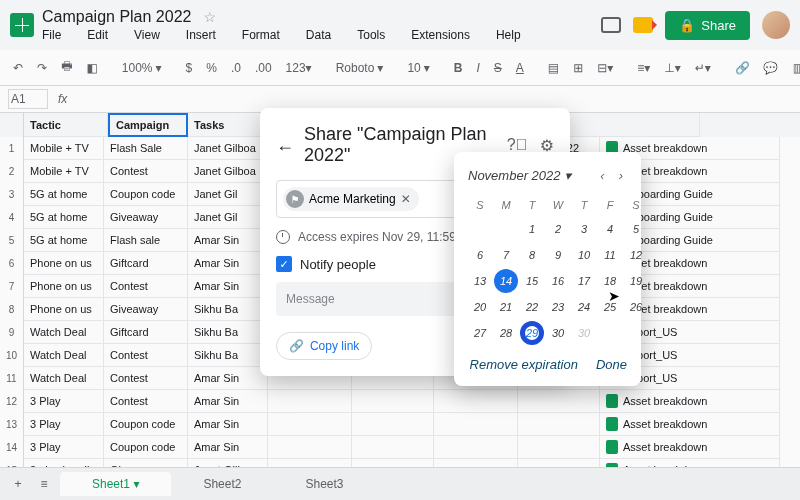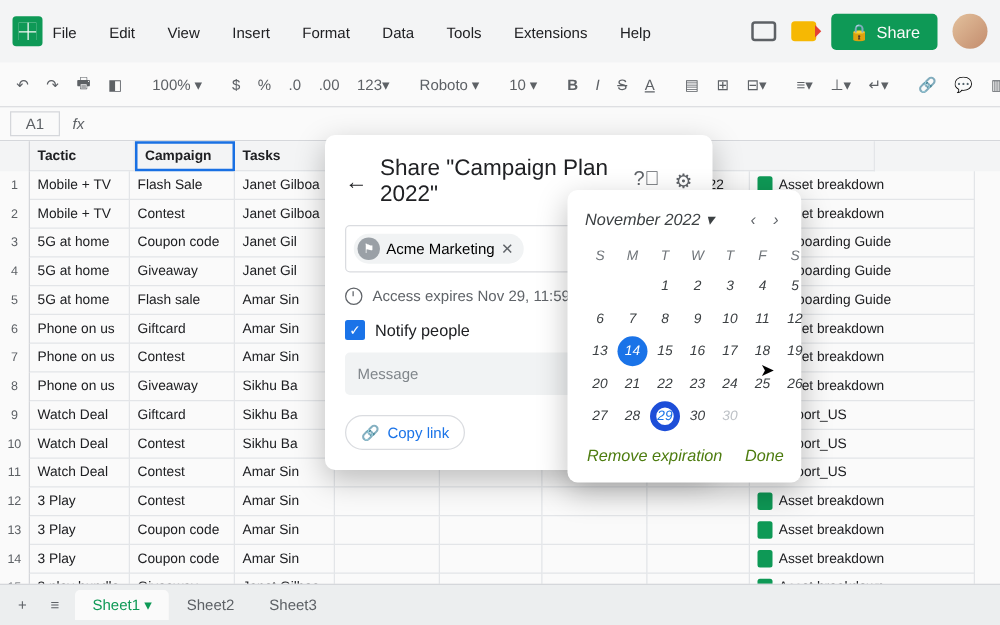--- a/index.html
+++ b/index.html
@@ -24,21 +24,21 @@
 .menubar span { cursor: pointer; }
 
 
 .toolbar { display: flex; align-items: center; padding: 4px 8px; border-bottom: 1px solid #dadce0; font-size: 12px; color: #5f6368; gap: 4px; background: white; }
 .tb-btn { padding: 3px 5px; cursor: pointer; display: flex; align-items: center; }
 .tb-sep { width: 1px; height: 18px; background: #dadce0; margin: 0 3px; }
 .tb-select { display: flex; align-items: center; gap: 3px; padding: 3px 5px; }
 
 
 .formula-bar { display: flex; align-items: center; padding: 3px 8px; border-bottom: 1px solid #dadce0; font-size: 12px; background: white; }
-.cell-ref { width: 40px; padding: 2px; border: 1px solid #dadce0; text-align: center; color: #5f6368; }
+.cell-ref { width: 40px; padding: 2px; border: 1px solid #dadce0; text-align: left; color: #5f6368; }
 .fx { margin: 0 10px; color: #5f6368; font-style: italic; }
 
 
 .grid { background: white; font-size: 11px; color: #202124; }
 .row-num { width: 24px; min-width:24px; text-align: center; color: #5f6368; font-size: 10px; border-right: 1px solid #dadce0; display: flex; align-items: center; justify-content: center; }
 .hdr-row { display: flex; font-weight: 600; background: #f8f9fa; }
 .hdr-row .cell { font-weight: 600; color: #202124; }
 .cell { padding: 4px 6px; border-right: 1px solid #e8eaed; border-bottom: 1px solid #e8eaed; overflow: hidden; white-space: nowrap; display: flex; align-items: center; }
 .c-campaign { width: 80px; }
 .c-tactic { width: 84px; }
@@ -52,21 +52,21 @@
 .selected-cell { border: 2px solid #1a73e8; }
 .done-pill { background: #ceead6; color: #137333; padding: 1px 8px; border-radius: 10px; font-size: 10px; }
 .file-ic { width: 12px; height: 14px; border-radius: 2px; margin-right: 5px; display: inline-block; }
 .ic-green { background: #0f9d58; }
 .ic-blue { background: #4285f4; }
 .ic-yellow { background: #fbbc04; }
 
 
 .sheet-tabs { position: absolute; bottom: 0; left: 0; right: 0; display: flex; align-items: center; padding: 4px 8px; background: #f1f3f4; border-top: 1px solid #dadce0; gap: 6px; font-size: 12px; }
 .sheet-add { width: 20px; height: 20px; display: flex; align-items: center; justify-content: center; cursor: pointer; color: #5f6368; }
-.sheet-tab { padding: 5px 14px; border-radius: 4px 4px 0 0; cursor: pointer; color: #5f6368; }
+.sheet-tab { padding: 5px 32px; border-radius: 4px 4px 0 0; cursor: pointer; color: #5f6368; }
 .sheet-tab.active { background: white; color: #0f9d58; font-weight: 500; }
 
 
 .overlay { position: absolute; inset: 0; background: rgba(0,0,0,0.02); }
 .share-dialog { position: absolute; top: 108px; left: 260px; width: 310px; background: white; border-radius: 8px; box-shadow: 0 8px 24px rgba(0,0,0,0.25); padding: 16px; }
 .share-hdr { display: flex; align-items: center; gap: 10px; margin-bottom: 14px; }
 .back-arrow { font-size: 18px; cursor: pointer; color: #202124; }
 .share-title { font-size: 18px; color: #202124; }
 .share-actions { margin-left: auto; display: flex; gap: 12px; color: #5f6368; font-size: 16px; }
 .chip-row { border: 1px solid #dadce0; border-radius: 4px; padding: 6px; margin-bottom: 12px; }
@@ -88,36 +88,40 @@
 .cal-nav { margin-left: auto; display: flex; gap: 6px; color: #5f6368; font-size: 13px; }
 .cal-nav span { cursor: pointer; padding: 2px 4px; }
 .cal-grid { display: grid; grid-template-columns: repeat(7,1fr); gap: 2px; text-align: center; font-size: 11px; }
 .cal-dow { color: #70757a; padding: 4px; }
 .cal-day { padding: 5px 0; color: #3c4043; cursor: pointer; border-radius: 50%; width: 24px; height: 24px; margin: auto; display:flex;align-items:center;justify-content:center;}
 .cal-day.sel { background: #1a73e8; color: white; }
 .cal-day.ring { border: 5px solid #1d4ed8; color: #1a73e8; }
 .cal-day.empty { visibility: hidden; }
 .cal-day.next { color: #bdc1c6; }
 .cal-footer { display: flex; justify-content: flex-end; gap: 18px; margin-top: 12px; font-size: 13px; }
-.cal-footer span { color: #4d7c0f; cursor: pointer; }
+.cal-footer span { color: #0c4a6e; cursor: pointer; }
 .cursor { position: absolute; top: 288px; left: 608px; font-size: 14px; pointer-events:none;color:#000;}
 </style>
 </head>
 <body>
 
 <div class="titlebar">
   <div class="logo">
       <div class="logo-inner">
         <div class="logo-cell"></div>
         <div class="logo-cell"></div>
         <div class="logo-cell"></div>
         <div class="logo-cell"></div>
       </div>
     </div>
   <div>
+    <div style="display:flex;align-items:center;gap:6px;">
+      <span class="doc-title">Campaign Plan 2022</span>
+      <span class="star-icon">☆</span>
+    </div>
     <div class="menubar" style="padding:0;margin-top:2px;" id="menubar">
         <span>File</span>
         <span>Edit</span>
         <span>View</span>
         <span>Insert</span>
         <span>Format</span>
         <span>Data</span>
         <span>Tools</span>
         <span>Extensions</span>
         <span>Help</span>

